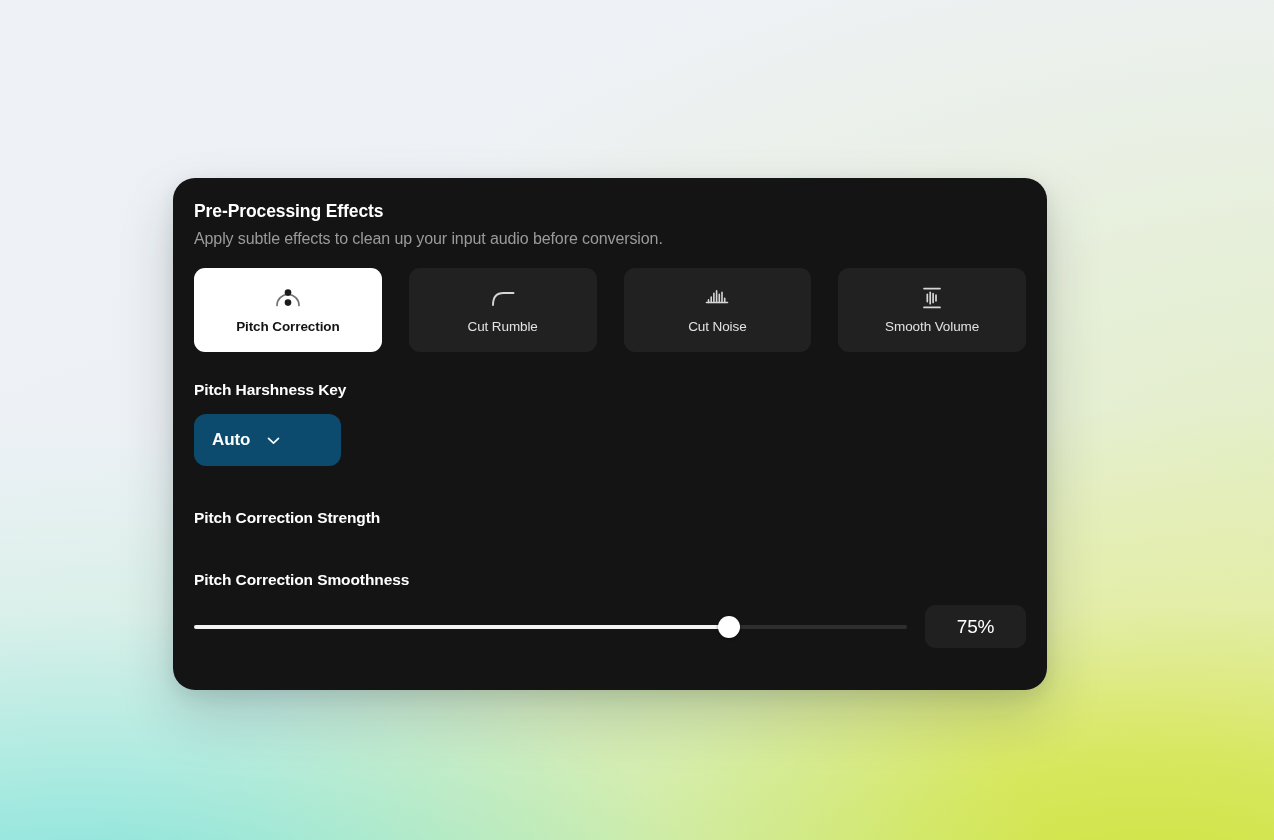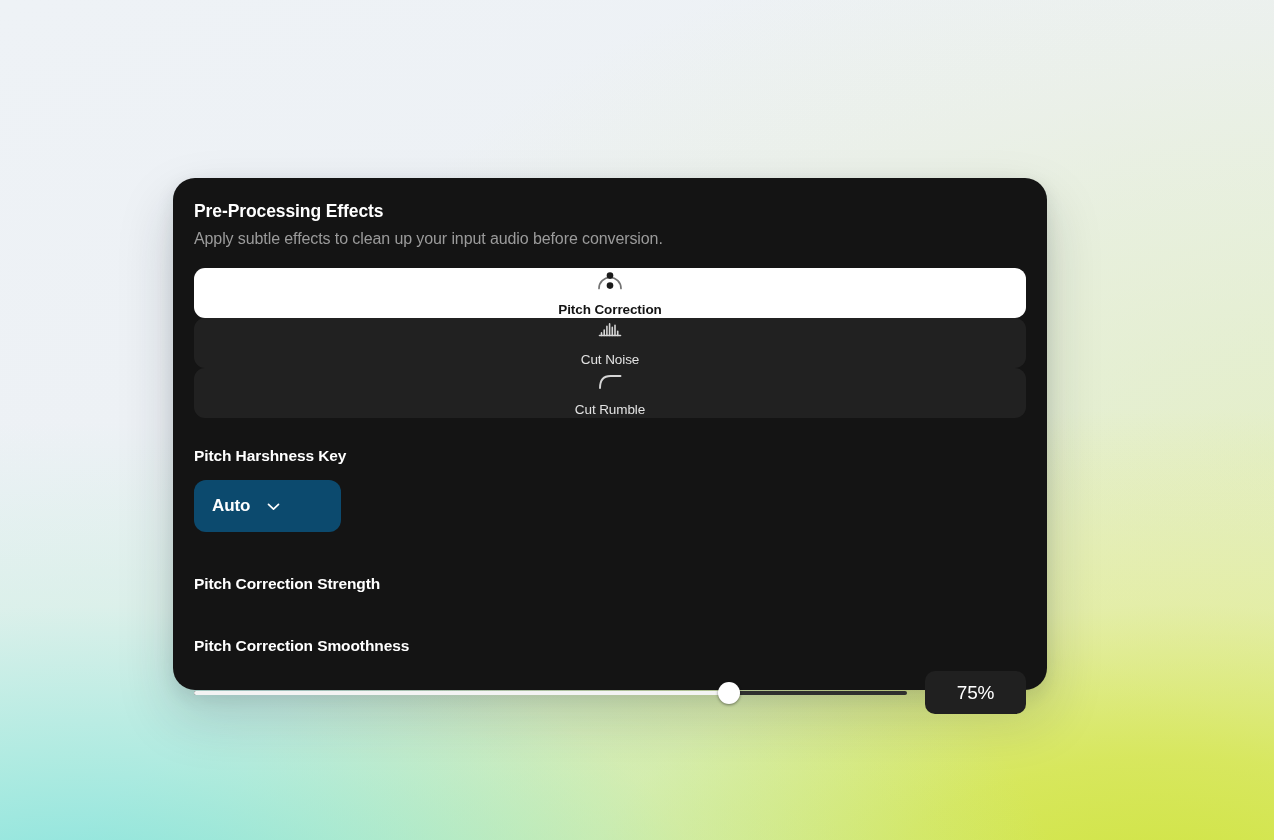--- a/index.html
+++ b/index.html
@@ -54,22 +54,21 @@
     font-size: 16px;
     font-weight: normal;
     letter-spacing: -0.1px;
     line-height: 20px;
     margin: 0 0 19px 0;
   }
 
   
   .tab-row {
     display: flex;
-    gap: 0;
-    flex-direction: column;
+    gap: 27px;
   }
   .tab {
     flex: 1 1 0;
     height: 84px;
     border-radius: 11px;
     background: #212121;
     display: flex;
     flex-direction: column;
     align-items: center;
     justify-content: center;
@@ -204,38 +203,48 @@
           <path d="M4 19.5 A11 11 0 0 1 26 19.5" stroke="currentColor" stroke-width="1.7" stroke-linecap="round" fill="none" opacity="0.62"></path>
           <circle cx="15" cy="6.6" r="3.3" fill="currentColor"></circle>
           <circle cx="15" cy="16.6" r="3.3" fill="currentColor"></circle>
         </svg>
       </span>
       <span class="tab-label">Pitch Correction</span>
     </div>
 
     <div class="tab">
       <span class="tab-icon">
+        <svg width="32" height="24" viewBox="0 0 32 24" fill="none">
+          <path d="M6 19 C6 10.5 10.5 7 16.5 7 H26.5" stroke="currentColor" stroke-width="1.9" stroke-linecap="round" fill="none"></path>
+        </svg>
+      </span>
+      <span class="tab-label">Cut Rumble</span>
+    </div>
+
+    <div class="tab">
+      <span class="tab-icon">
         <svg width="30" height="24" viewBox="0 0 30 24" fill="none" stroke="currentColor" stroke-width="1.6" stroke-linecap="round">
           <path d="M4.5 16.5h21"></path>
           <path d="M6.5 16.5v-2.6M9.2 16.5v-5.4M11.9 16.5v-9.2M14.6 16.5v-11.6M17.3 16.5v-8.1M20 16.5v-10.3M22.7 16.5v-4.2"></path>
         </svg>
       </span>
       <span class="tab-label">Cut Noise</span>
     </div>
 
+
     <div class="tab">
       <span class="tab-icon">
-        <svg width="32" height="24" viewBox="0 0 32 24" fill="none">
-          <path d="M6 19 C6 10.5 10.5 7 16.5 7 H26.5" stroke="currentColor" stroke-width="1.9" stroke-linecap="round" fill="none"></path>
-        </svg>
-      </span>
-      <span class="tab-label">Cut Rumble</span>
-    </div>
-
-
+        <svg width="30" height="26" viewBox="0 0 30 26" fill="none" stroke="currentColor" stroke-width="1.7" stroke-linecap="round">
+          <path d="M7 3.6h16"></path>
+          <path d="M7 22.4h16"></path>
+          <path d="M10.3 9.4v7.2M13.2 7.3v11.4M16.1 8.6v8.8M19 10.2v5.6"></path>
+        </svg>
+      </span>
+      <span class="tab-label">Smooth Volume</span>
+    </div>
 
   </div>
 
   <div id="key-section">
     <div class="section-label">Pitch Harshness Key</div>
     <div class="select">
       <span class="select-value">Auto</span>
       <span class="chevron">
         <svg width="19" height="19" viewBox="0 0 19 19" fill="none">
           <path d="M4.5 7.3 L9.5 12.1 L14.5 7.3" stroke="currentColor" stroke-width="1.7" stroke-linecap="round" stroke-linejoin="round" fill="none"></path>

